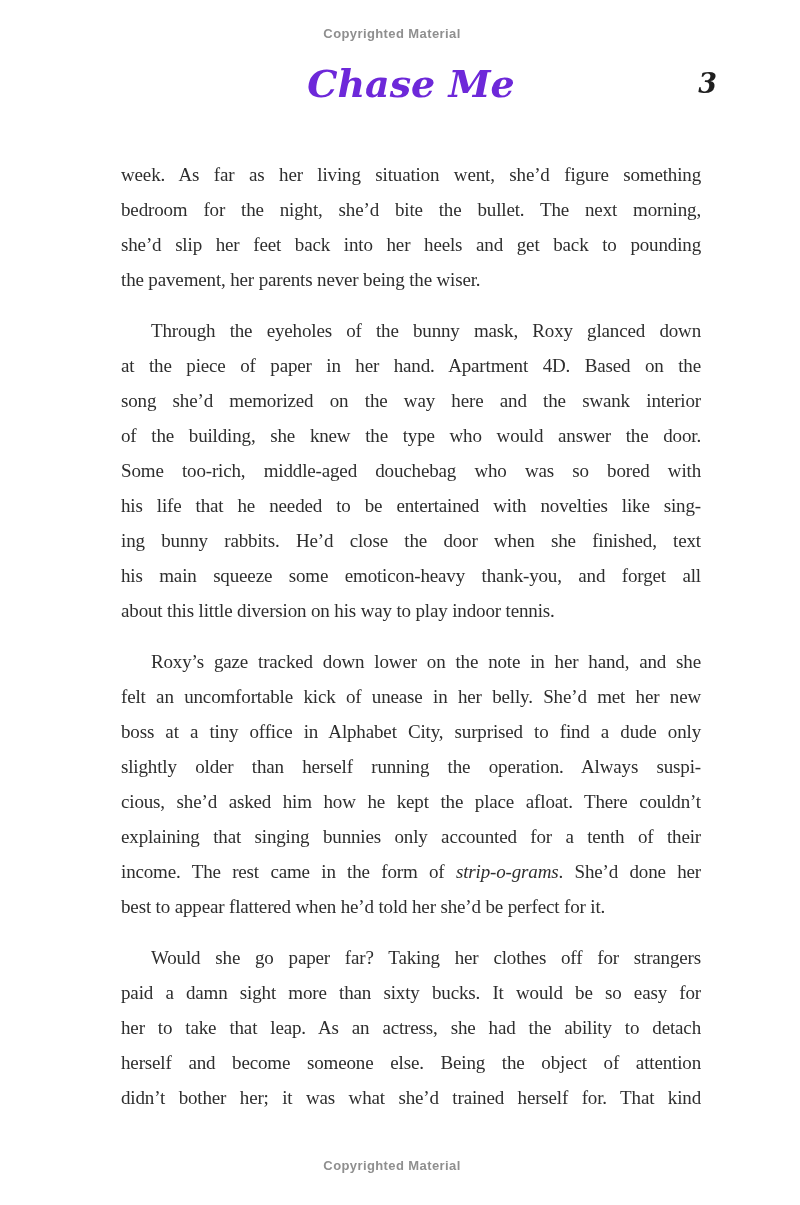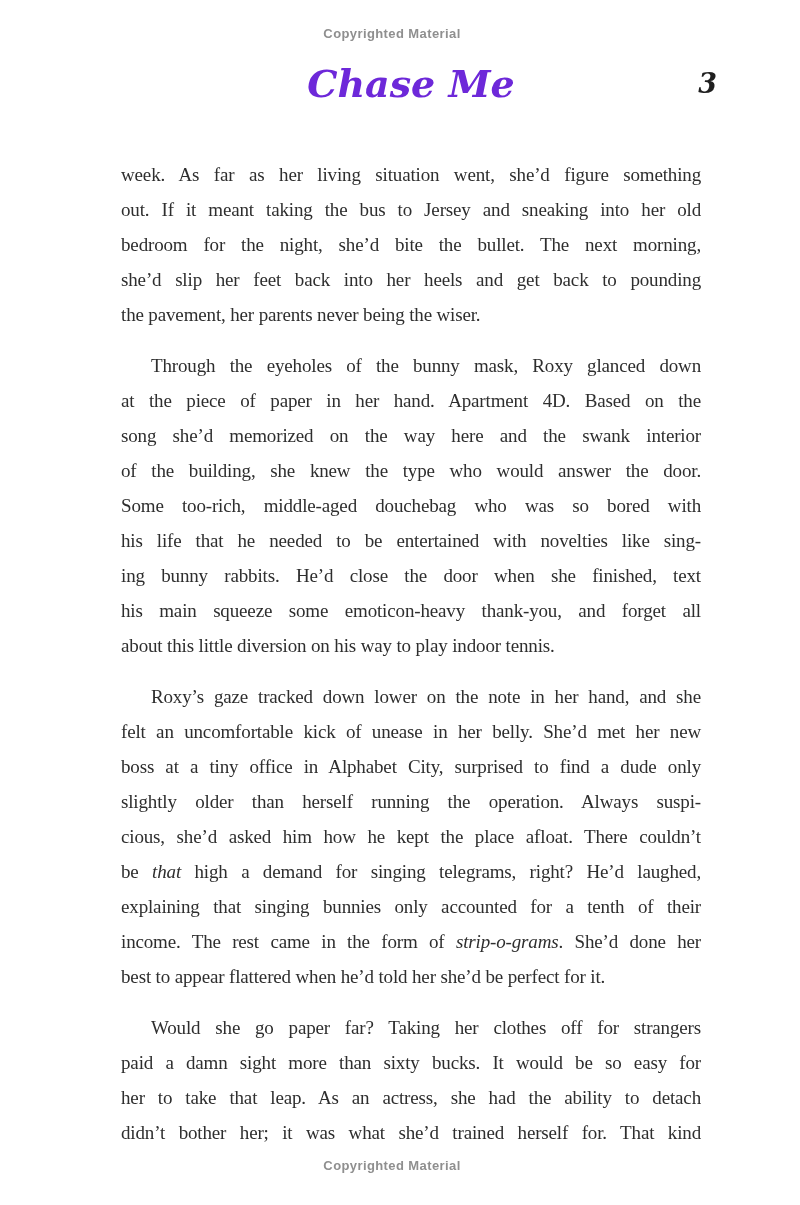--- a/index.html
+++ b/index.html
@@ -94,21 +94,20 @@
   <div class="copyright-notice copyright-top">Copyrighted Material</div>
 
   <div class="header-row">
     <div class="book-title">Chase Me</div>
     <div class="page-number">3</div>
   </div>
 
   <div class="body-text">
       <div class="para">
         <div class="line">week. As far as her living situation went, she’d figure something</div>
-        <div class="line">out. If it meant taking the bus to Jersey and sneaking into her old</div>
         <div class="line">bedroom for the night, she’d bite the bullet. The next morning,</div>
         <div class="line">she’d slip her feet back into her heels and get back to pounding</div>
         <div class="line last">the pavement, her parents never being the wiser.</div>
       </div>
       <div class="para indented">
         <div class="line">Through the eyeholes of the bunny mask, Roxy glanced down</div>
         <div class="line">at the piece of paper in her hand. Apartment 4D. Based on the</div>
         <div class="line">song she’d memorized on the way here and the swank interior</div>
         <div class="line">of the building, she knew the type who would answer the door.</div>
         <div class="line">Some too-rich, middle-aged douchebag who was so bored with</div>
@@ -116,28 +115,28 @@
         <div class="line">ing bunny rabbits. He’d close the door when she finished, text</div>
         <div class="line">his main squeeze some emoticon-heavy thank-you, and forget all</div>
         <div class="line last">about this little diversion on his way to play indoor tennis.</div>
       </div>
       <div class="para indented">
         <div class="line">Roxy’s gaze tracked down lower on the note in her hand, and she</div>
         <div class="line">felt an uncomfortable kick of unease in her belly. She’d met her new</div>
         <div class="line">boss at a tiny office in Alphabet City, surprised to find a dude only</div>
         <div class="line">slightly older than herself running the operation. Always suspi-</div>
         <div class="line">cious, she’d asked him how he kept the place afloat. There couldn’t</div>
-        <div class="line">be <em>that</em> high a demand for singing telegrams, right? He’d laughed,</div>
         <div class="line">explaining that singing bunnies only accounted for a tenth of their</div>
         <div class="line">income. The rest came in the form of <em>strip-o-grams</em>. She’d done her</div>
         <div class="line last">best to appear flattered when he’d told her she’d be perfect for it.</div>
       </div>
       <div class="para indented">
         <div class="line">Would she go paper far? Taking her clothes off for strangers</div>
         <div class="line">paid a damn sight more than sixty bucks. It would be so easy for</div>
         <div class="line">her to take that leap. As an actress, she had the ability to detach</div>
+        <div class="line">herself and become someone else. Being the object of attention</div>
         <div class="line">didn’t bother her; it was what she’d trained herself for. That kind</div>
       </div>
     </div>
 
   <div class="copyright-notice copyright-bottom">Copyrighted Material</div>
 
 </div>
 
 </body></html>

